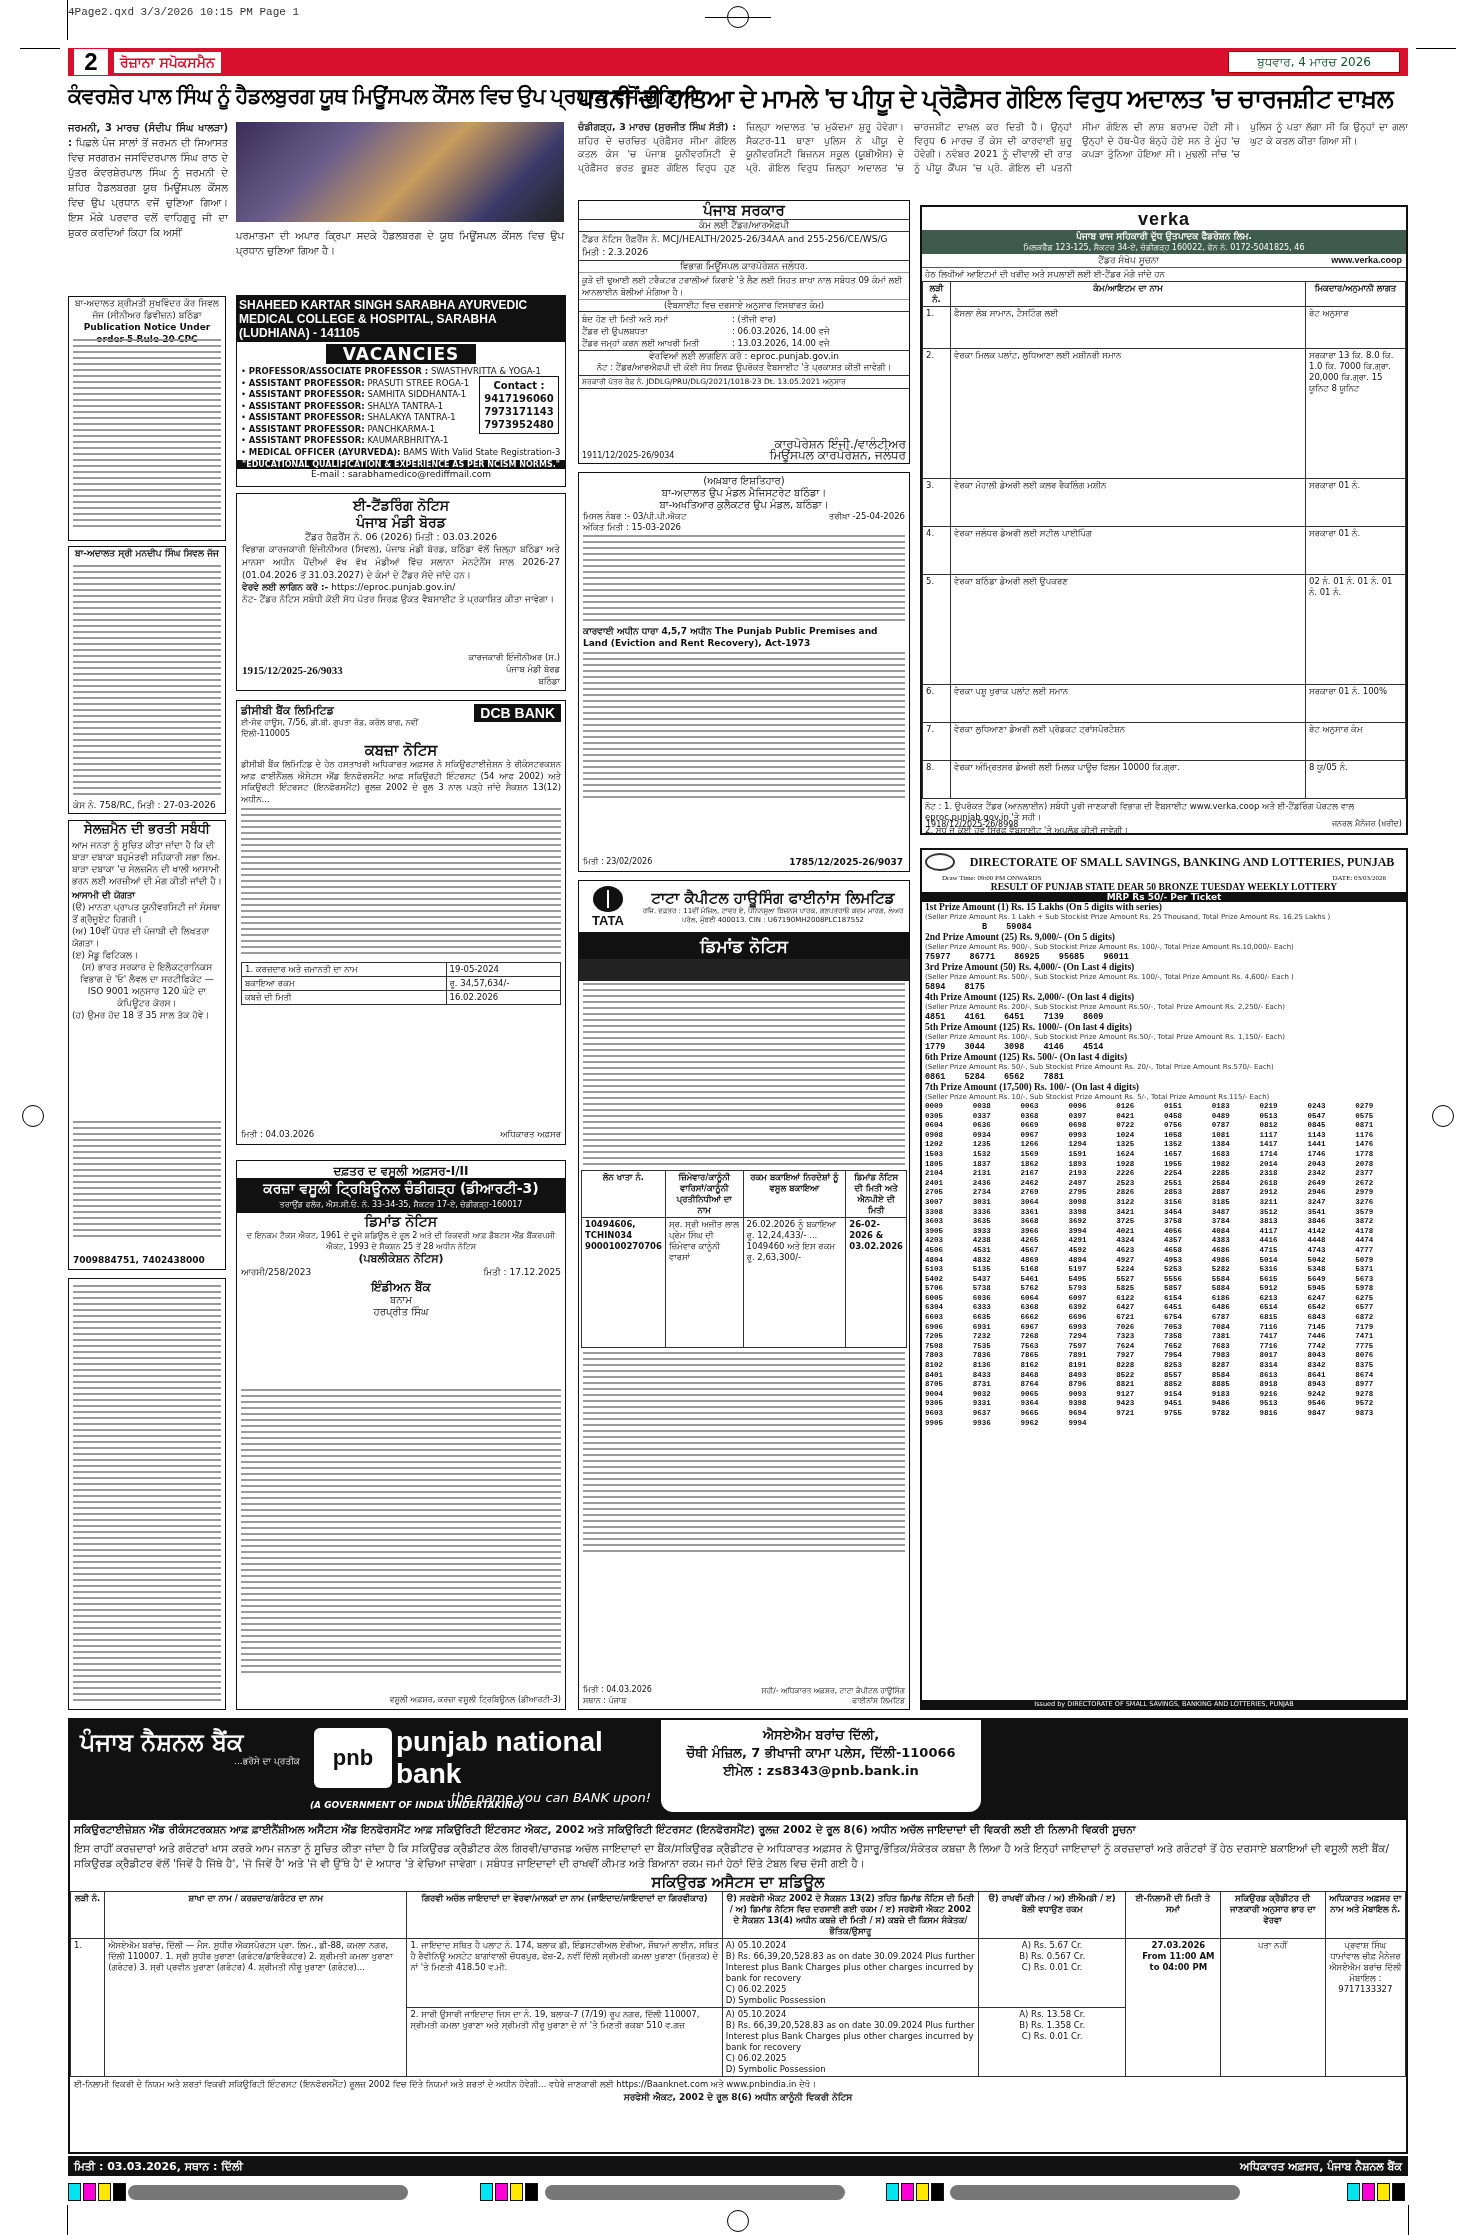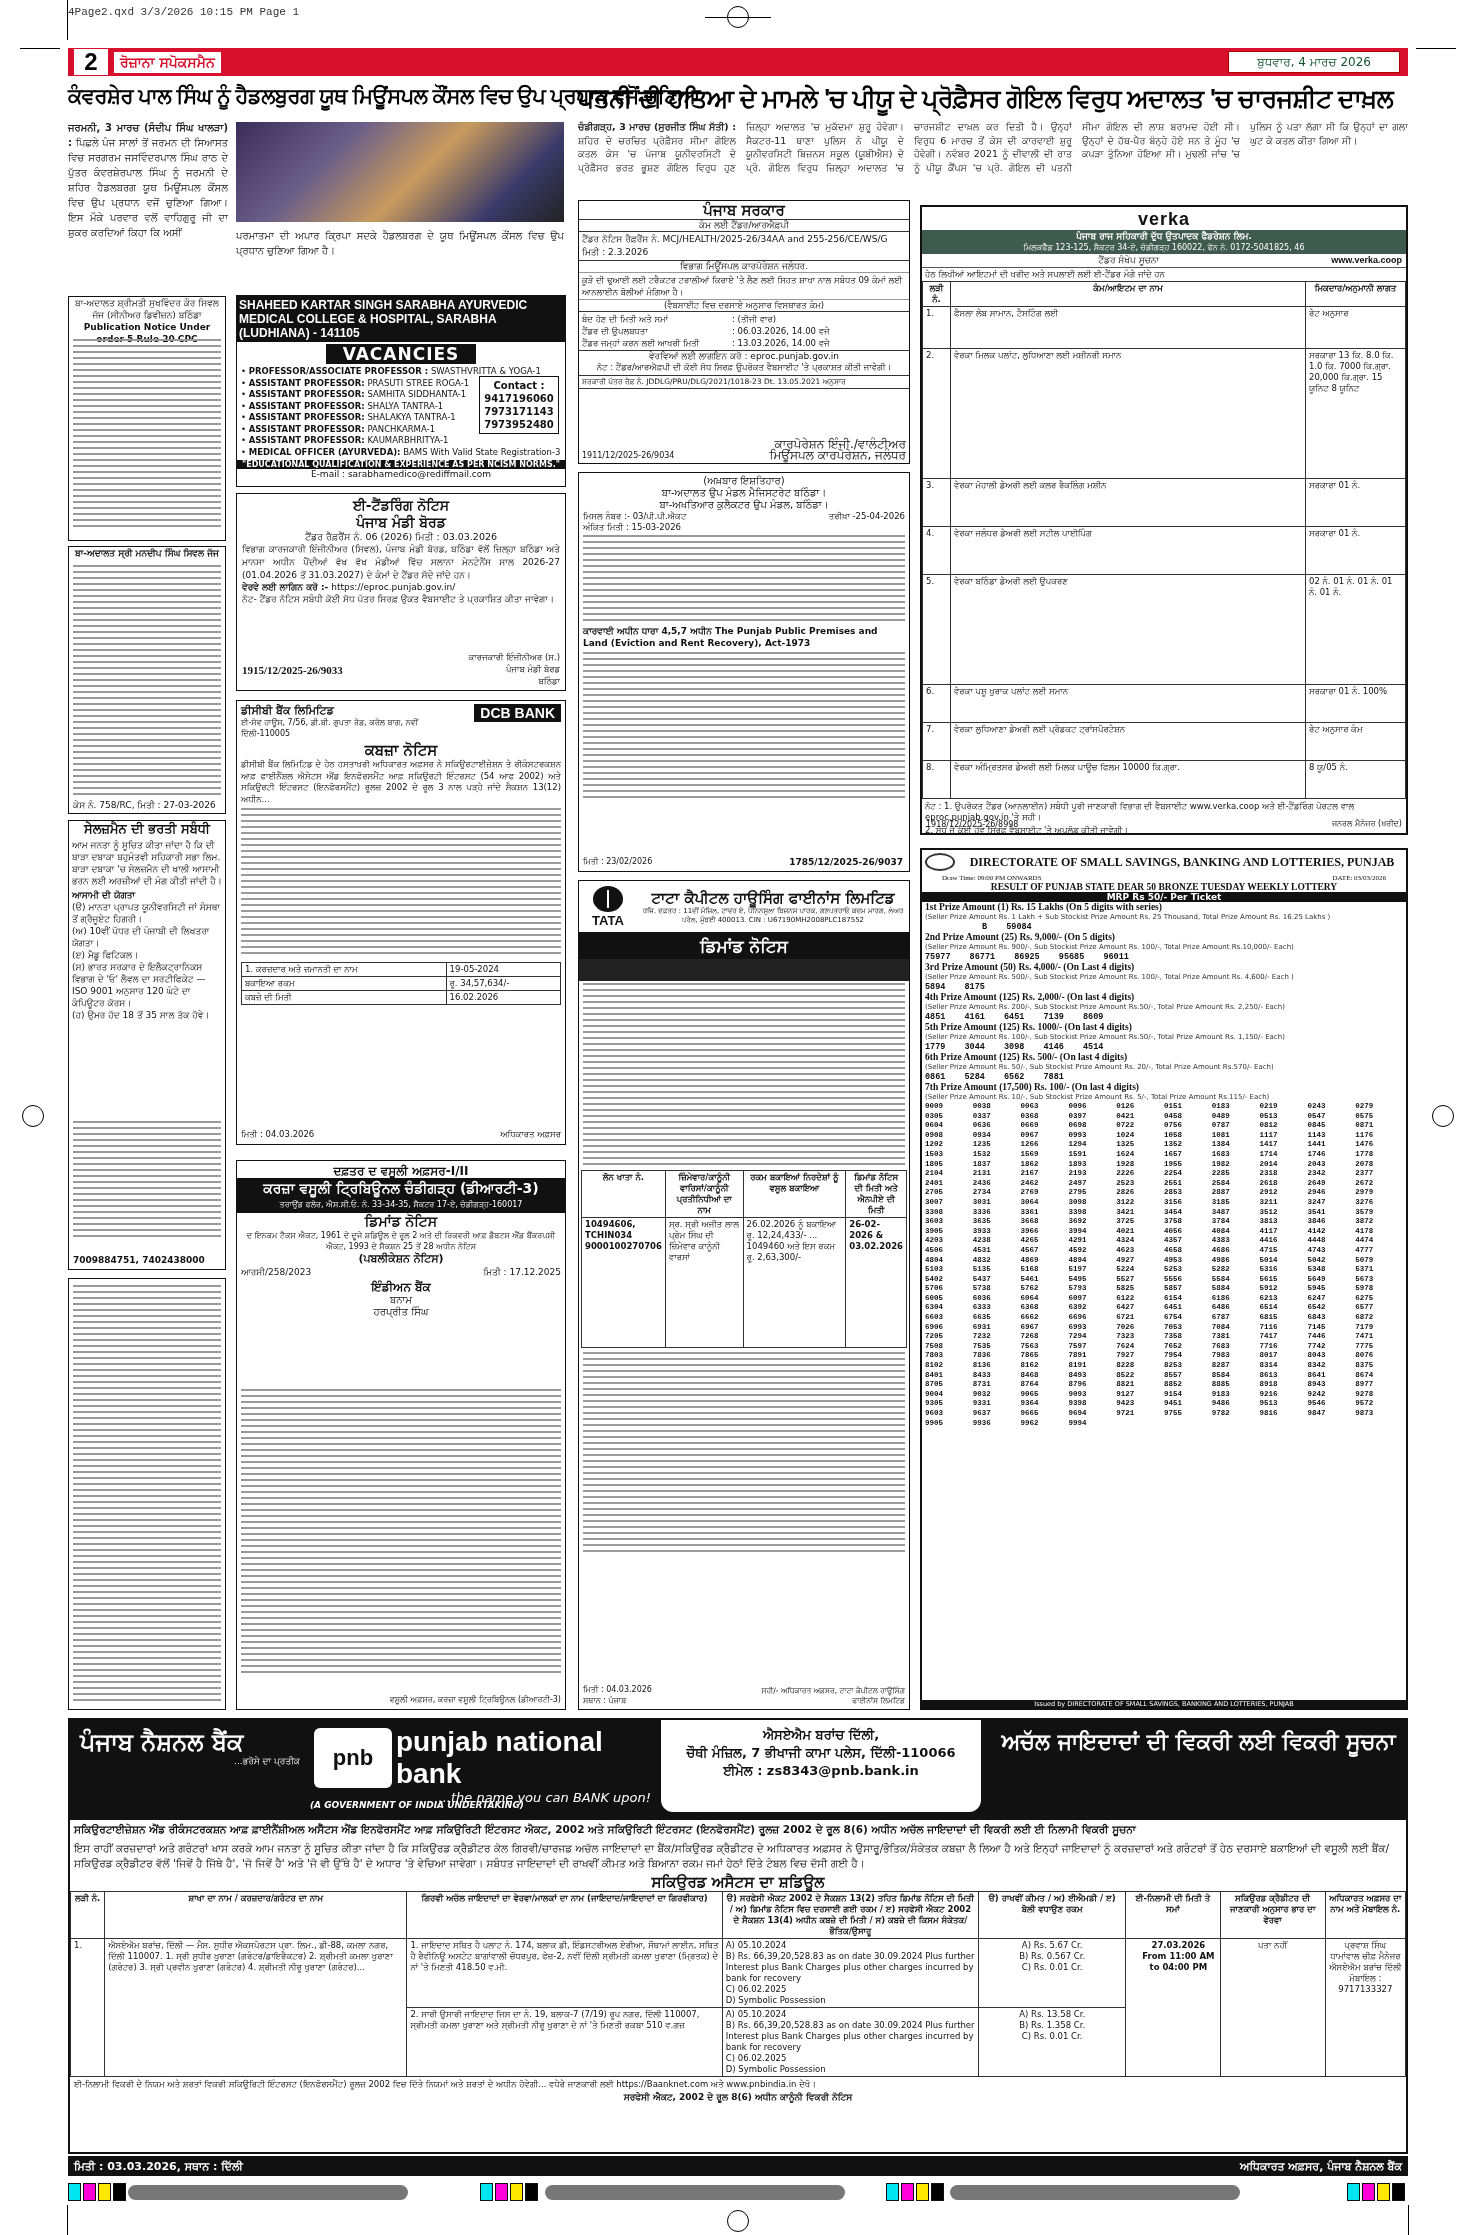--- a/index.html
+++ b/index.html
@@ -201,21 +201,21 @@
     </div>
   <div class="small" style="position:absolute;bottom:2px;left:4px;">ਕੇਸ ਨੰ. 758/RC, ਮਿਤੀ : 27-03-2026</div>
 </div>
 <div class="box" style="left:68px;top:820px;width:158px;height:450px;">
   <div class="box-title" style="font-size:13px;">ਸੇਲਜ਼ਮੈਨ ਦੀ ਭਰਤੀ ਸਬੰਧੀ</div>
   <div class="small" style="padding:2px 3px;">ਆਮ ਜਨਤਾ ਨੂੰ ਸੂਚਿਤ ਕੀਤਾ ਜਾਂਦਾ ਹੈ ਕਿ ਦੀ ਬਾੜਾ ਦਬਾਕਾ ਬਹੁਮੰਤਵੀ ਸਹਿਕਾਰੀ ਸਭਾ ਲਿਮ. ਬਾੜਾ ਦਬਾਕਾ 'ਚ ਸੇਲਜ਼ਮੈਨ ਦੀ ਖਾਲੀ ਆਸਾਮੀ ਭਰਨ ਲਈ ਅਰਜ਼ੀਆਂ ਦੀ ਮੰਗ ਕੀਤੀ ਜਾਂਦੀ ਹੈ।</div>
   <div class="small" style="padding:0 3px;font-weight:bold;">ਆਸਾਮੀ ਦੀ ਯੋਗਤਾ</div>
   <div class="small" style="padding:0 3px;">(ੳ) ਮਾਨਤਾ ਪ੍ਰਾਪਤ ਯੂਨੀਵਰਸਿਟੀ ਜਾਂ ਸੰਸਥਾ ਤੋਂ ਗ੍ਰੈਜੂਏਟ ਹਿਗਰੀ।</div>
   <div class="small" style="padding:0 3px;">(ਅ) 10ਵੀਂ ਪੱਧਰ ਦੀ ਪੰਜਾਬੀ ਦੀ ਲਿਖਤਰਾ ਯੋਗਤਾ।</div>
   <div class="small" style="padding:0 3px;">(ੲ) ਮੈਡੂ ਫਿਟਿਕਲ।</div>
-  <div class="small" style="padding:0 3px;">(ਸ) ਭਾਰਤ ਸਰਕਾਰ ਦੇ ਇਲੈਕਟ੍ਰਾਨਿਕਸ ਵਿਭਾਗ ਦੇ 'ਓ' ਲੈਵਲ ਦਾ ਸਰਟੀਫਿਕੇਟ — ISO 9001 ਅਨੁਸਾਰ 120 ਘੰਟੇ ਦਾ ਕੰਪਿਊਟਰ ਕੋਰਸ।</div>
+  <div class="small" style="padding:0 3px;text-align:center;">(ਸ) ਭਾਰਤ ਸਰਕਾਰ ਦੇ ਇਲੈਕਟ੍ਰਾਨਿਕਸ ਵਿਭਾਗ ਦੇ 'ਓ' ਲੈਵਲ ਦਾ ਸਰਟੀਫਿਕੇਟ — ISO 9001 ਅਨੁਸਾਰ 120 ਘੰਟੇ ਦਾ ਕੰਪਿਊਟਰ ਕੋਰਸ।</div>
   <div class="small" style="padding:0 3px;">(ਹ) ਉਮਰ ਹੱਦ 18 ਤੋਂ 35 ਸਾਲ ਤੱਕ ਹੋਵੇ।</div>
   <div class="faux-lines" style="left:4px;top:300px;right:4px;height:120px;">
       <i></i>
       <i></i>
       <i></i>
       <i></i>
       <i></i>
       <i></i>
       <i></i>
       <i></i>
@@ -1113,21 +1113,20 @@
     <div class="pnb-en">
       <div class="nm">punjab national bank</div>
       <div class="tag">...the name you can BANK upon!</div>
     </div>
     <div class="pnb-gov">(A GOVERNMENT OF INDIA UNDERTAKING)</div>
     <div class="pnb-addr">
       <div>ਐਸਏਐਮ ਬਰਾਂਚ ਦਿੱਲੀ,</div>
       <div>ਚੌਥੀ ਮੰਜ਼ਿਲ, 7 ਭੀਖਾਜੀ ਕਾਮਾ ਪਲੇਸ, ਦਿੱਲੀ-110066</div>
       <div>ਈਮੇਲ : zs8343@pnb.bank.in</div>
     </div>
-    <div class="pnb-title">ਅਚੱਲ ਜਾਇਦਾਦਾਂ ਦੀ ਵਿਕਰੀ ਲਈ ਵਿਕਰੀ ਸੂਚਨਾ</div>
   </div>
   <div class="pnb-intro"><b>ਸਕਿਉਰਟਾਈਜ਼ੇਸ਼ਨ ਐਂਡ ਰੀਕੰਸਟਰਕਸ਼ਨ ਆਫ਼ ਫ਼ਾਈਨੈਂਸ਼ੀਅਲ ਅਸੈੱਟਸ ਐਂਡ ਇਨਫੋਰਸਮੈਂਟ ਆਫ਼ ਸਕਿਉਰਿਟੀ ਇੰਟਰਸਟ ਐਕਟ, 2002 ਅਤੇ ਸਕਿਉਰਿਟੀ ਇੰਟਰਸਟ (ਇਨਫੋਰਸਮੈਂਟ) ਰੂਲਜ਼ 2002 ਦੇ ਰੂਲ 8(6) ਅਧੀਨ ਅਚੱਲ ਜਾਇਦਾਦਾਂ ਦੀ ਵਿਕਰੀ ਲਈ ਈ ਨਿਲਾਮੀ ਵਿਕਰੀ ਸੂਚਨਾ</b></div>
   <div class="pnb-intro">ਇਸ ਰਾਹੀਂ ਕਰਜ਼ਦਾਰਾਂ ਅਤੇ ਗਰੰਟਰਾਂ ਖਾਸ ਕਰਕੇ ਆਮ ਜਨਤਾ ਨੂੰ ਸੂਚਿਤ ਕੀਤਾ ਜਾਂਦਾ ਹੈ ਕਿ ਸਕਿਉਰਡ ਕ੍ਰੈਡੀਟਰ ਕੋਲ ਗਿਰਵੀ/ਚਾਰਜਡ ਅਚੱਲ ਜਾਇਦਾਦਾਂ ਦਾ ਬੈਂਕ/ਸਕਿਉਰਡ ਕ੍ਰੈਡੀਟਰ ਦੇ ਅਧਿਕਾਰਤ ਅਫ਼ਸਰ ਨੇ ਉਸਾਰੂ/ਭੌਤਿਕ/ਸੰਕੇਤਕ ਕਬਜ਼ਾ ਲੈ ਲਿਆ ਹੈ ਅਤੇ ਇਨ੍ਹਾਂ ਜਾਇਦਾਦਾਂ ਨੂੰ ਕਰਜ਼ਦਾਰਾਂ ਅਤੇ ਗਰੰਟਰਾਂ ਤੋਂ ਹੇਠ ਦਰਸਾਏ ਬਕਾਇਆਂ ਦੀ ਵਸੂਲੀ ਲਈ ਬੈਂਕ/ਸਕਿਉਰਡ ਕ੍ਰੈਡੀਟਰ ਵੱਲੋਂ 'ਜਿਵੇਂ ਹੈ ਜਿੱਥੇ ਹੈ', 'ਜੋ ਜਿਵੇਂ ਹੈ' ਅਤੇ 'ਜੋ ਵੀ ਉੱਥੇ ਹੈ' ਦੇ ਅਧਾਰ 'ਤੇ ਵੇਚਿਆ ਜਾਵੇਗਾ। ਸਬੰਧਤ ਜਾਇਦਾਦਾਂ ਦੀ ਰਾਖਵੀਂ ਕੀਮਤ ਅਤੇ ਬਿਆਨਾ ਰਕਮ ਜਮਾਂ ਹੇਠਾਂ ਦਿੱਤੇ ਟੇਬਲ ਵਿਚ ਦੱਸੀ ਗਈ ਹੈ।</div>
   <div class="pnb-sched">ਸਕਿਉਰਡ ਅਸੈਟਸ ਦਾ ਸ਼ਡਿਊਲ</div>
   <table class="pnb-table">
     <tbody>
         <tr>
       <th style="width:26px;">ਲੜੀ ਨੰ.</th>
       <th style="width:230px;">ਸ਼ਾਖਾ ਦਾ ਨਾਮ / ਕਰਜ਼ਦਾਰ/ਗਰੰਟਰ ਦਾ ਨਾਮ</th>
       <th style="width:240px;">ਗਿਰਵੀ ਅਚੱਲ ਜਾਇਦਾਦਾਂ ਦਾ ਵੇਰਵਾ/ਮਾਲਕਾਂ ਦਾ ਨਾਮ (ਜਾਇਦਾਦ/ਜਾਇਦਾਦਾਂ ਦਾ ਗਿਰਵੀਕਾਰ)</th>

